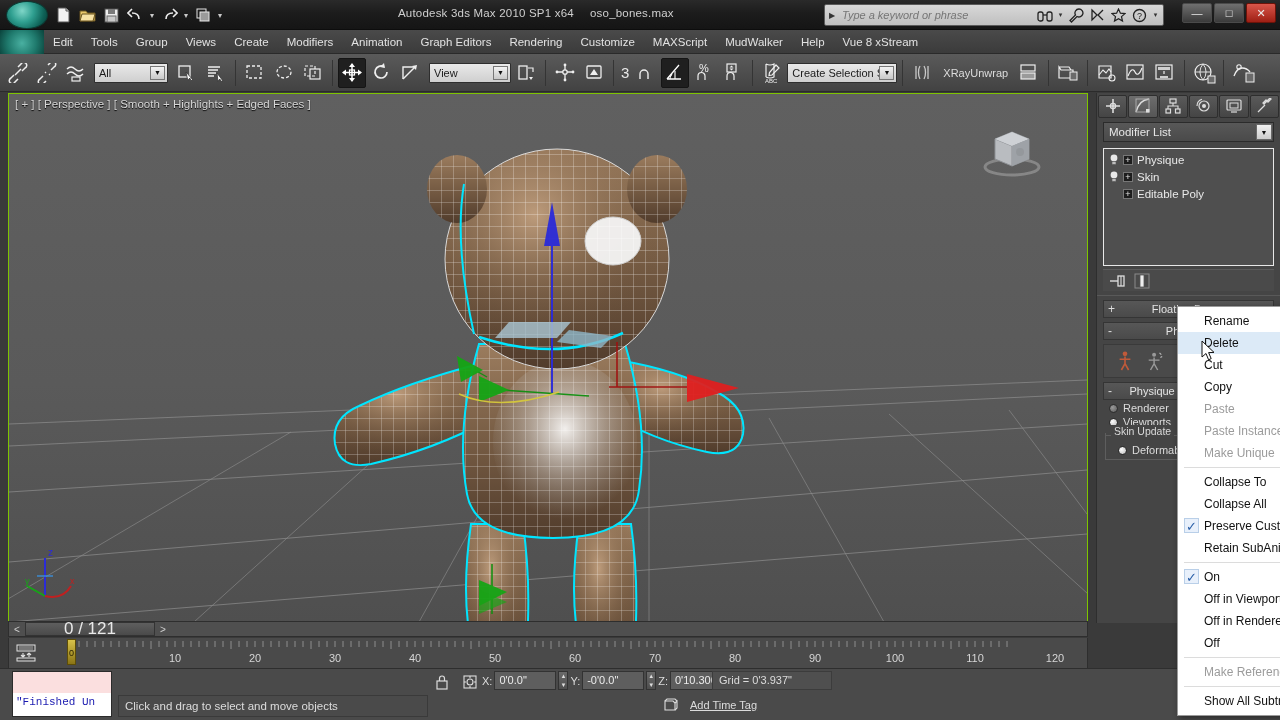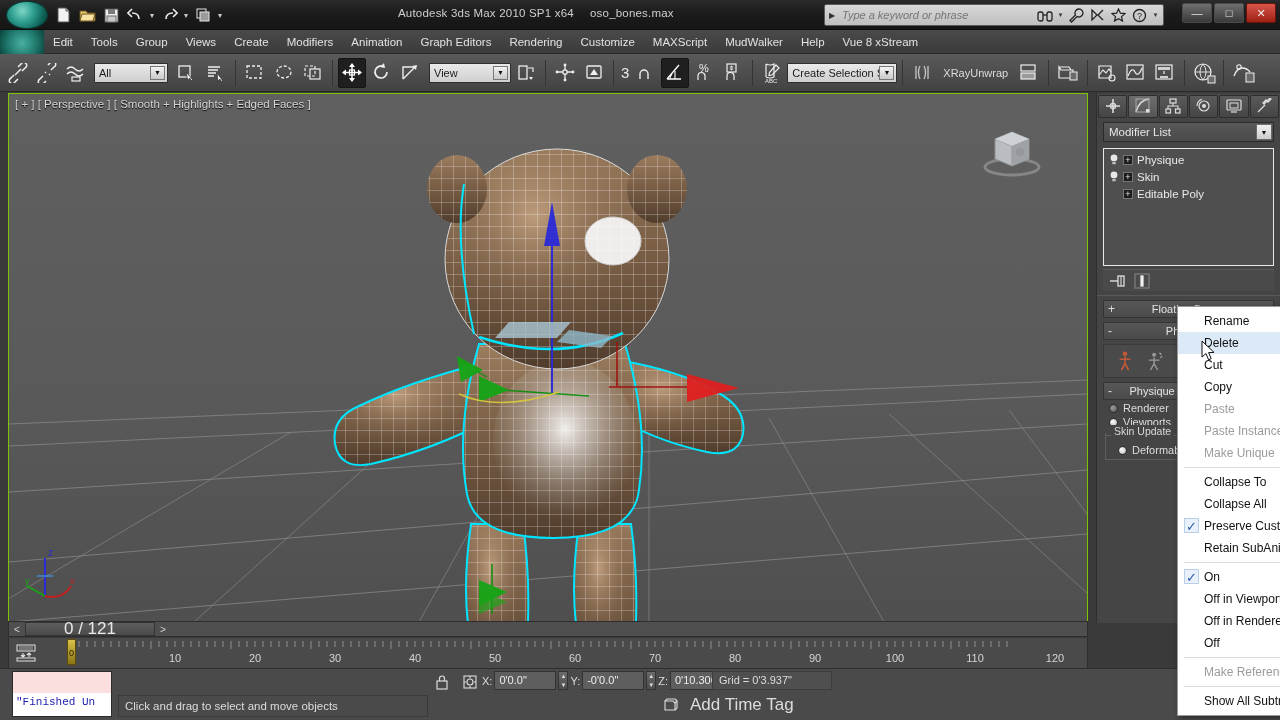--- a/index.html
+++ b/index.html
@@ -253,21 +253,21 @@
   .coordgrp { position: absolute; left: 482px; top: 2px; display: flex; align-items: center; gap: 2px; }
   .coordlbl { color: #dcdcdc; font-size: 11px; }
   .coordfield { width: 62px; height: 19px; background: #5e5e5e; border: 1px solid #333;
     color: #ececec; font-size: 11px; line-height: 17px; padding-left: 4px; }
   .spin { width: 10px; height: 19px; background: linear-gradient(180deg,#6a6a6a,#4e4e4e);
     border: 1px solid #333; color: #ddd; font-size: 6px; display:flex;flex-direction:column;
     align-items:center; justify-content:space-around; }
   .gridinfo { position: absolute; left: 712px; top: 2px; width: 120px; height: 19px;
     background: #4f4f4f; border: 1px solid #3c3c3c; color: #dcdcdc; font-size: 11px;
     line-height: 17px; padding-left: 6px; }
-  .addtimetag { position: absolute; left: 690px; top: 26px; color: #dcdcdc; font-size: 17px; line-height: 20px; }
+  .addtimetag { position: absolute; left: 690px; top: 26px; color: #dcdcdc; font-size: 11px; line-height: 20px; text-decoration: underline; }
   .tagicon { position: absolute; left: 660px; top: 27px; width: 20px; height: 18px;
     display:flex;align-items:center;justify-content:center;color:#dcdcdc; }
 </style>
 </head>
 <body>
 
 <div id="app">
 
   <div class="titlebar">
     <div class="appblob"></div>

